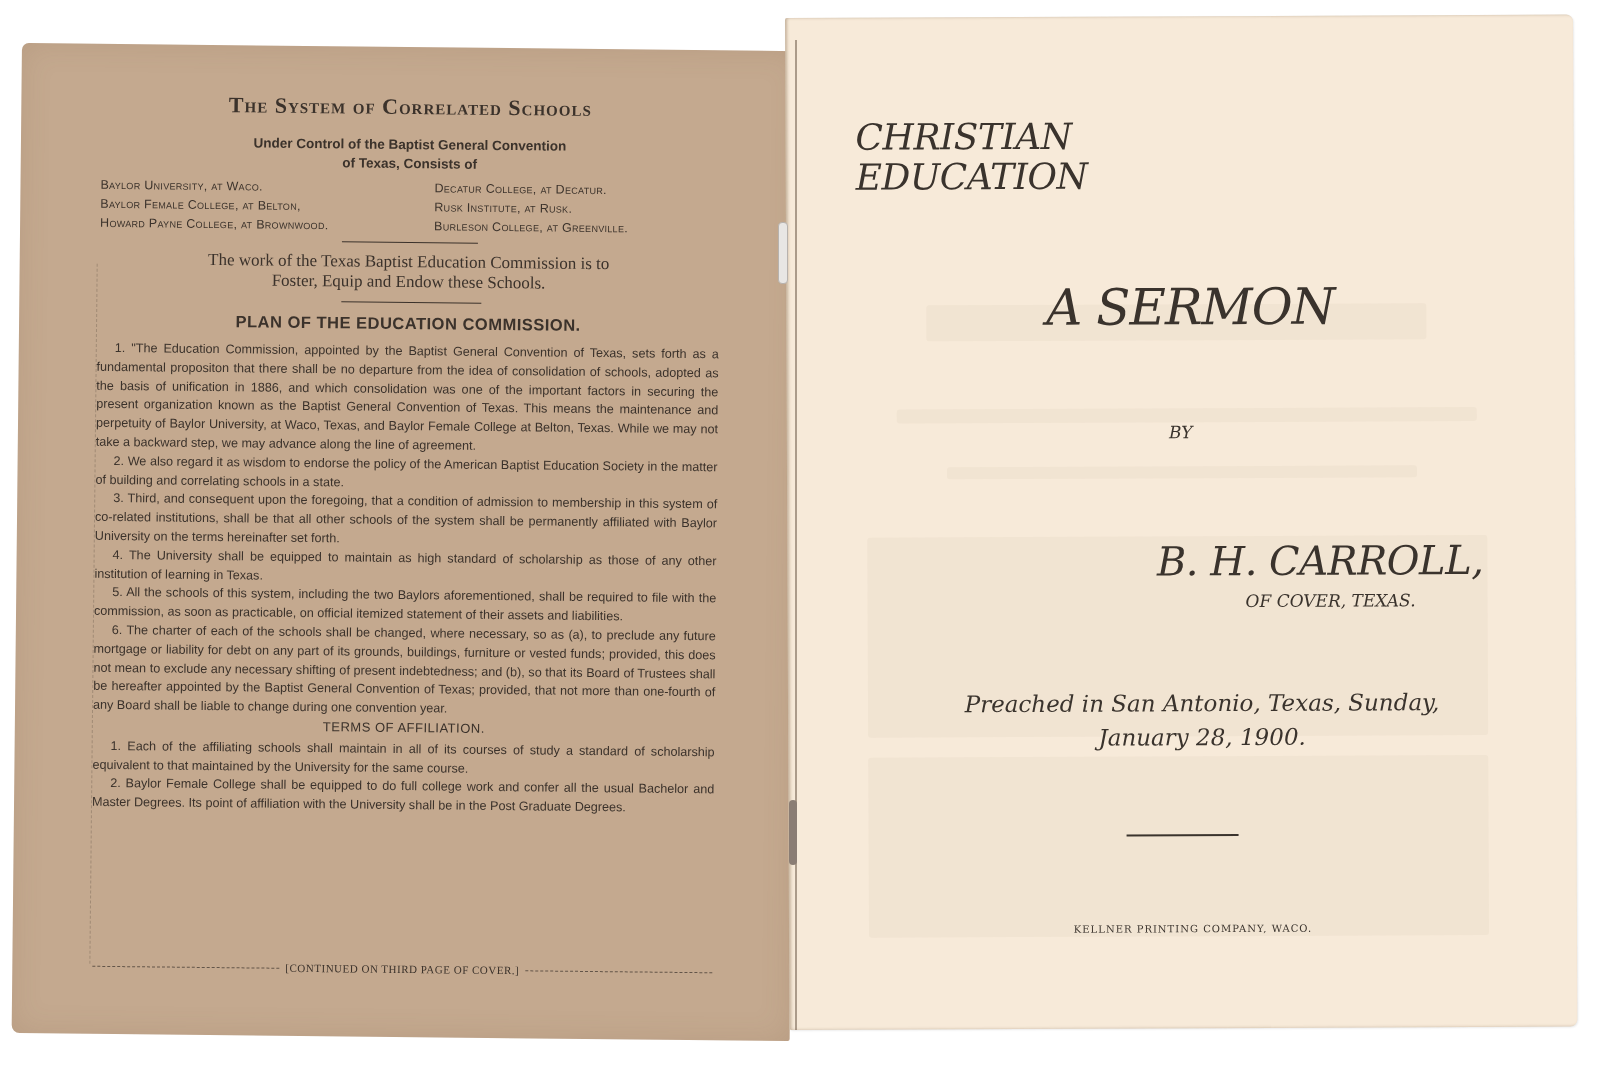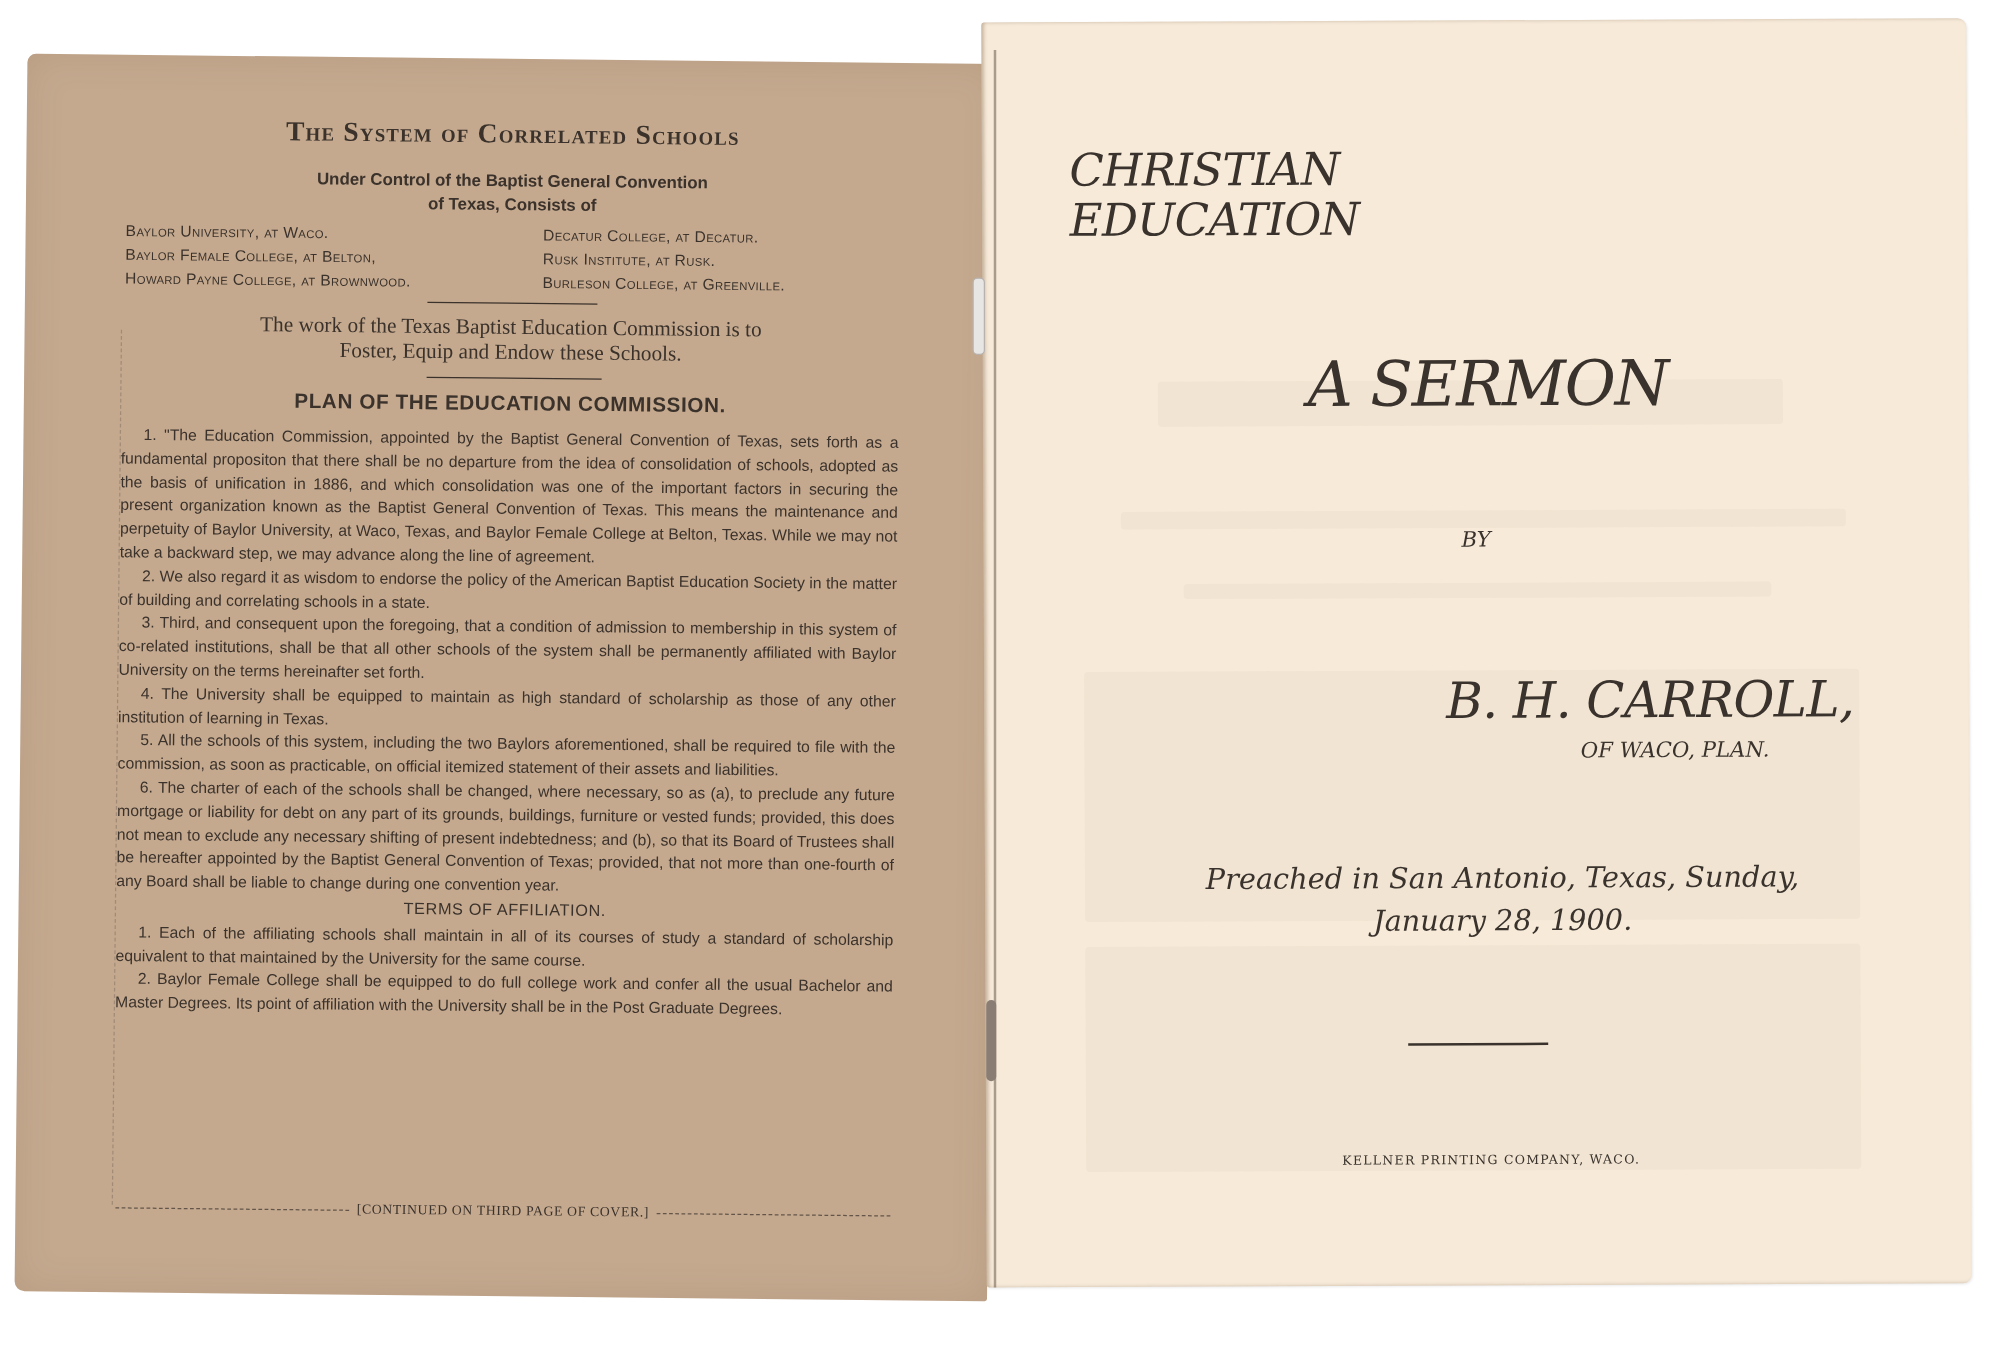--- a/index.html
+++ b/index.html
@@ -178,21 +178,21 @@
   <div class="ghost" style="left:80px; top:520px; width:620px; height:200px;"></div>
   <div class="ghost" style="left:80px; top:740px; width:620px; height:180px;"></div>
 
   <div class="rp-title">
     <div>CHRISTIAN</div>
     <div>EDUCATION</div>
   </div>
   <div class="rp-sermon">A SERMON</div>
   <div class="rp-by">BY</div>
   <div class="rp-author">B. H. CARROLL,</div>
-  <div class="rp-hometown">OF WACO, PLAN.</div>
+  <div class="rp-hometown">OF COVER, TEXAS.</div>
   <div class="rp-preached">
     <div>Preached in San Antonio, Texas, Sunday,</div>
     <div>January 28, 1900.</div>
   </div>
   <div class="rp-rule"></div>
   <div class="rp-printer">KELLNER PRINTING COMPANY, WACO.</div>
 </div>
 
 <div class="spine-line"></div>
 <div class="staple staple-top"></div>

